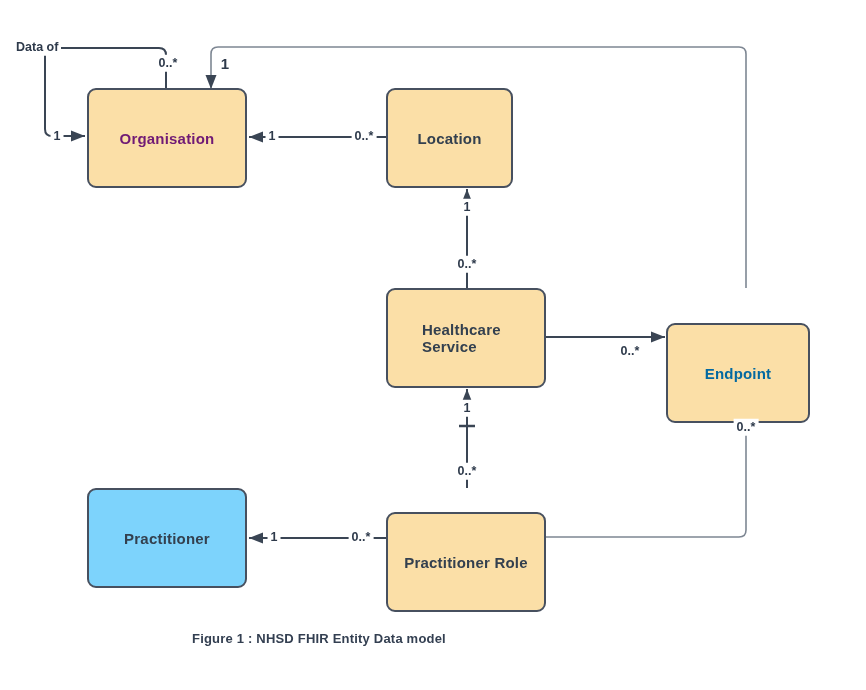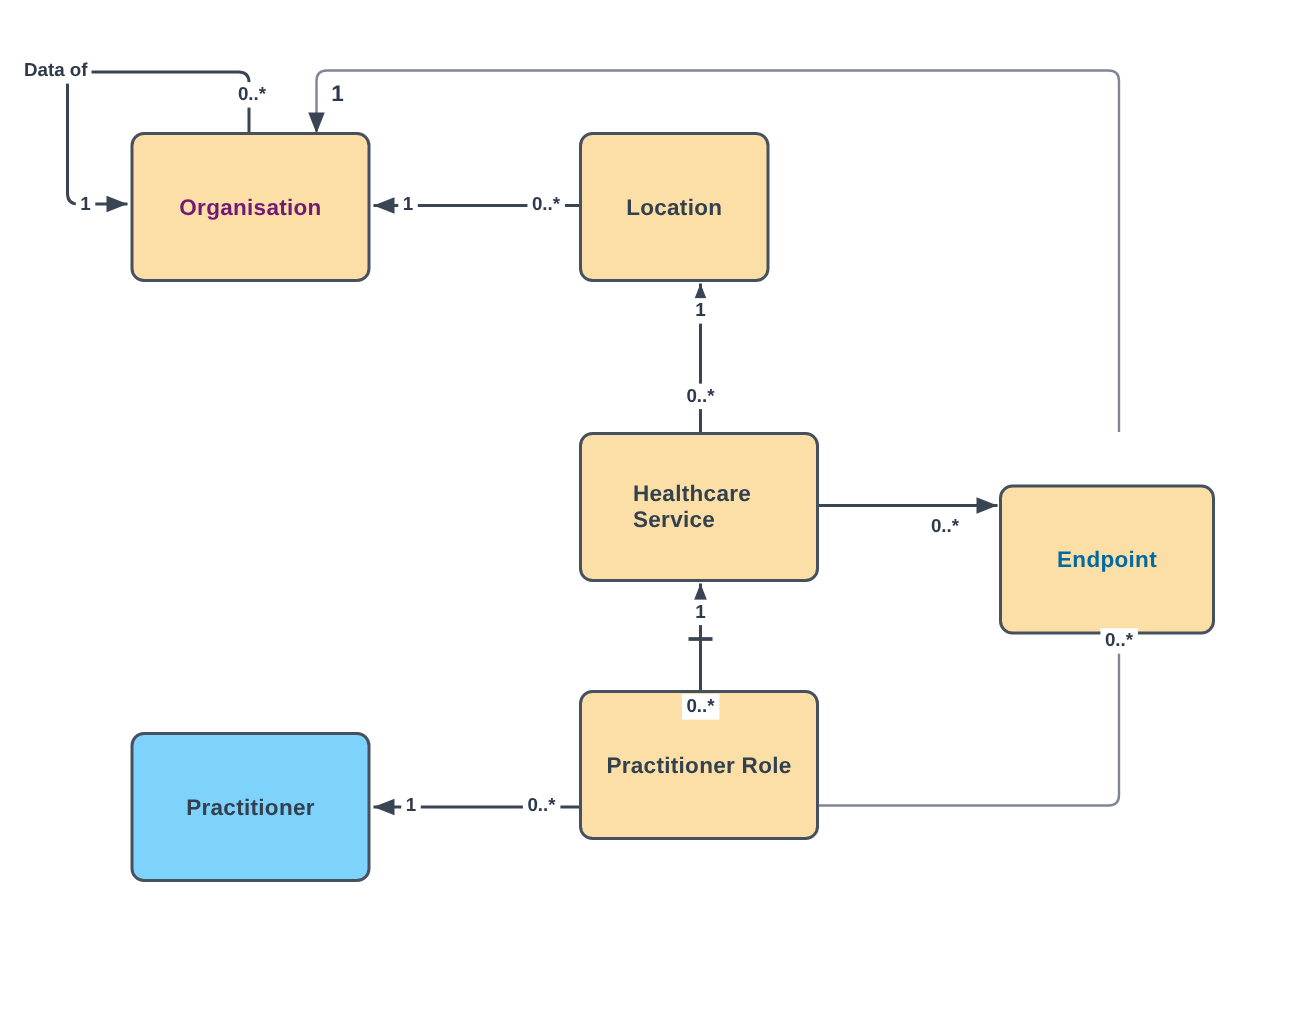--- a/index.html
+++ b/index.html
@@ -69,31 +69,32 @@
       <polygon points="249,538 263,532.5 263,543.5" fill="#3a4554"></polygon>
       <path d="M 546 537 L 739 537 Q 746 537 746 530 L 746 390" fill="none" stroke="#7e8793" stroke-width="1.6"></path>
       <polygon points="746,390 751.5,404 740.5,404" fill="#3a4554"></polygon>
     </svg>
   <div id="entity-layer">
       <div class="entity" style="left: 87px; top: 88px; width: 160px; height: 100px; background: rgb(251, 223, 167); border-color: rgb(71, 80, 95); color: #701a75;">Organisation</div>
       <div class="entity" style="left: 386px; top: 88px; width: 127px; height: 100px; background: rgb(251, 223, 167); border-color: rgb(71, 80, 95); color: rgb(51, 64, 79);">Location</div>
       <div class="entity" style="left: 386px; top: 288px; width: 160px; height: 100px; background: rgb(251, 223, 167); border-color: rgb(71, 80, 95); color: rgb(51, 64, 79); padding-left: 34px;">Healthcare Service</div>
       <div class="entity" style="left: 666px; top: 288px; width: 144px; height: 100px; background: rgb(251, 223, 167); border-color: rgb(71, 80, 95); color: #0369a1; margin-top: 35px;">Endpoint</div>
       <div class="entity" style="left: 87px; top: 488px; width: 160px; height: 100px; background: #7dd3fc; border-color: rgb(71, 80, 95); color: rgb(51, 64, 79);">Practitioner</div>
-      <div class="entity" style="left: 386px; top: 460px; width: 160px; height: 100px; background: rgb(251, 223, 167); border-color: rgb(71, 80, 95); color: rgb(51, 64, 79);">Practitioner Role</div>
+      <div class="entity" style="left: 386px; top: 512px; width: 160px; height: 100px; background: rgb(251, 223, 167); border-color: rgb(71, 80, 95); color: rgb(51, 64, 79);">Practitioner Role</div>
     </div>
   <div id="label-layer">
       <span class="card-label bg anchor-start" style="left: 13px; top: 47px; color: rgb(46, 58, 75);">Data of</span>
       <span class="card-label bg" style="left: 168px; top: 63px; color: rgb(46, 58, 75);">0..*</span>
       <span class="card-label bg" style="left: 57px; top: 136px; color: rgb(46, 58, 75);">1</span>
       <span class="card-label bg" style="left: 364px; top: 136px; color: rgb(46, 58, 75);">0..*</span>
       <span class="card-label bg" style="left: 272px; top: 136px; color: rgb(46, 58, 75);">1</span>
       <span class="card-label bg large" style="left: 225px; top: 63px; color: rgb(46, 58, 75);">1</span>
       <span class="card-label bg" style="left: 467px; top: 207px; color: rgb(46, 58, 75);">1</span>
       <span class="card-label bg" style="left: 467px; top: 264px; color: rgb(46, 58, 75);">0..*</span>
       <span class="card-label" style="left: 630px; top: 351px; color: rgb(46, 58, 75);">0..*</span>
       <span class="card-label bg" style="left: 467px; top: 408px; color: rgb(46, 58, 75);">1</span>
       <span class="card-label bg" style="left: 467px; top: 471px; color: rgb(46, 58, 75);">0..*</span>
       <span class="card-label bg" style="left: 361px; top: 537px; color: rgb(46, 58, 75);">0..*</span>
       <span class="card-label bg" style="left: 274px; top: 537px; color: rgb(46, 58, 75);">1</span>
       <span class="card-label bg" style="left: 746px; top: 427px; color: rgb(46, 58, 75);">0..*</span>
     </div>
+  <div class="caption" style="left: 192px; top: 631px;">Figure 1 : NHSD FHIR Entity Data model</div>
 </div>
 
 </body></html>

